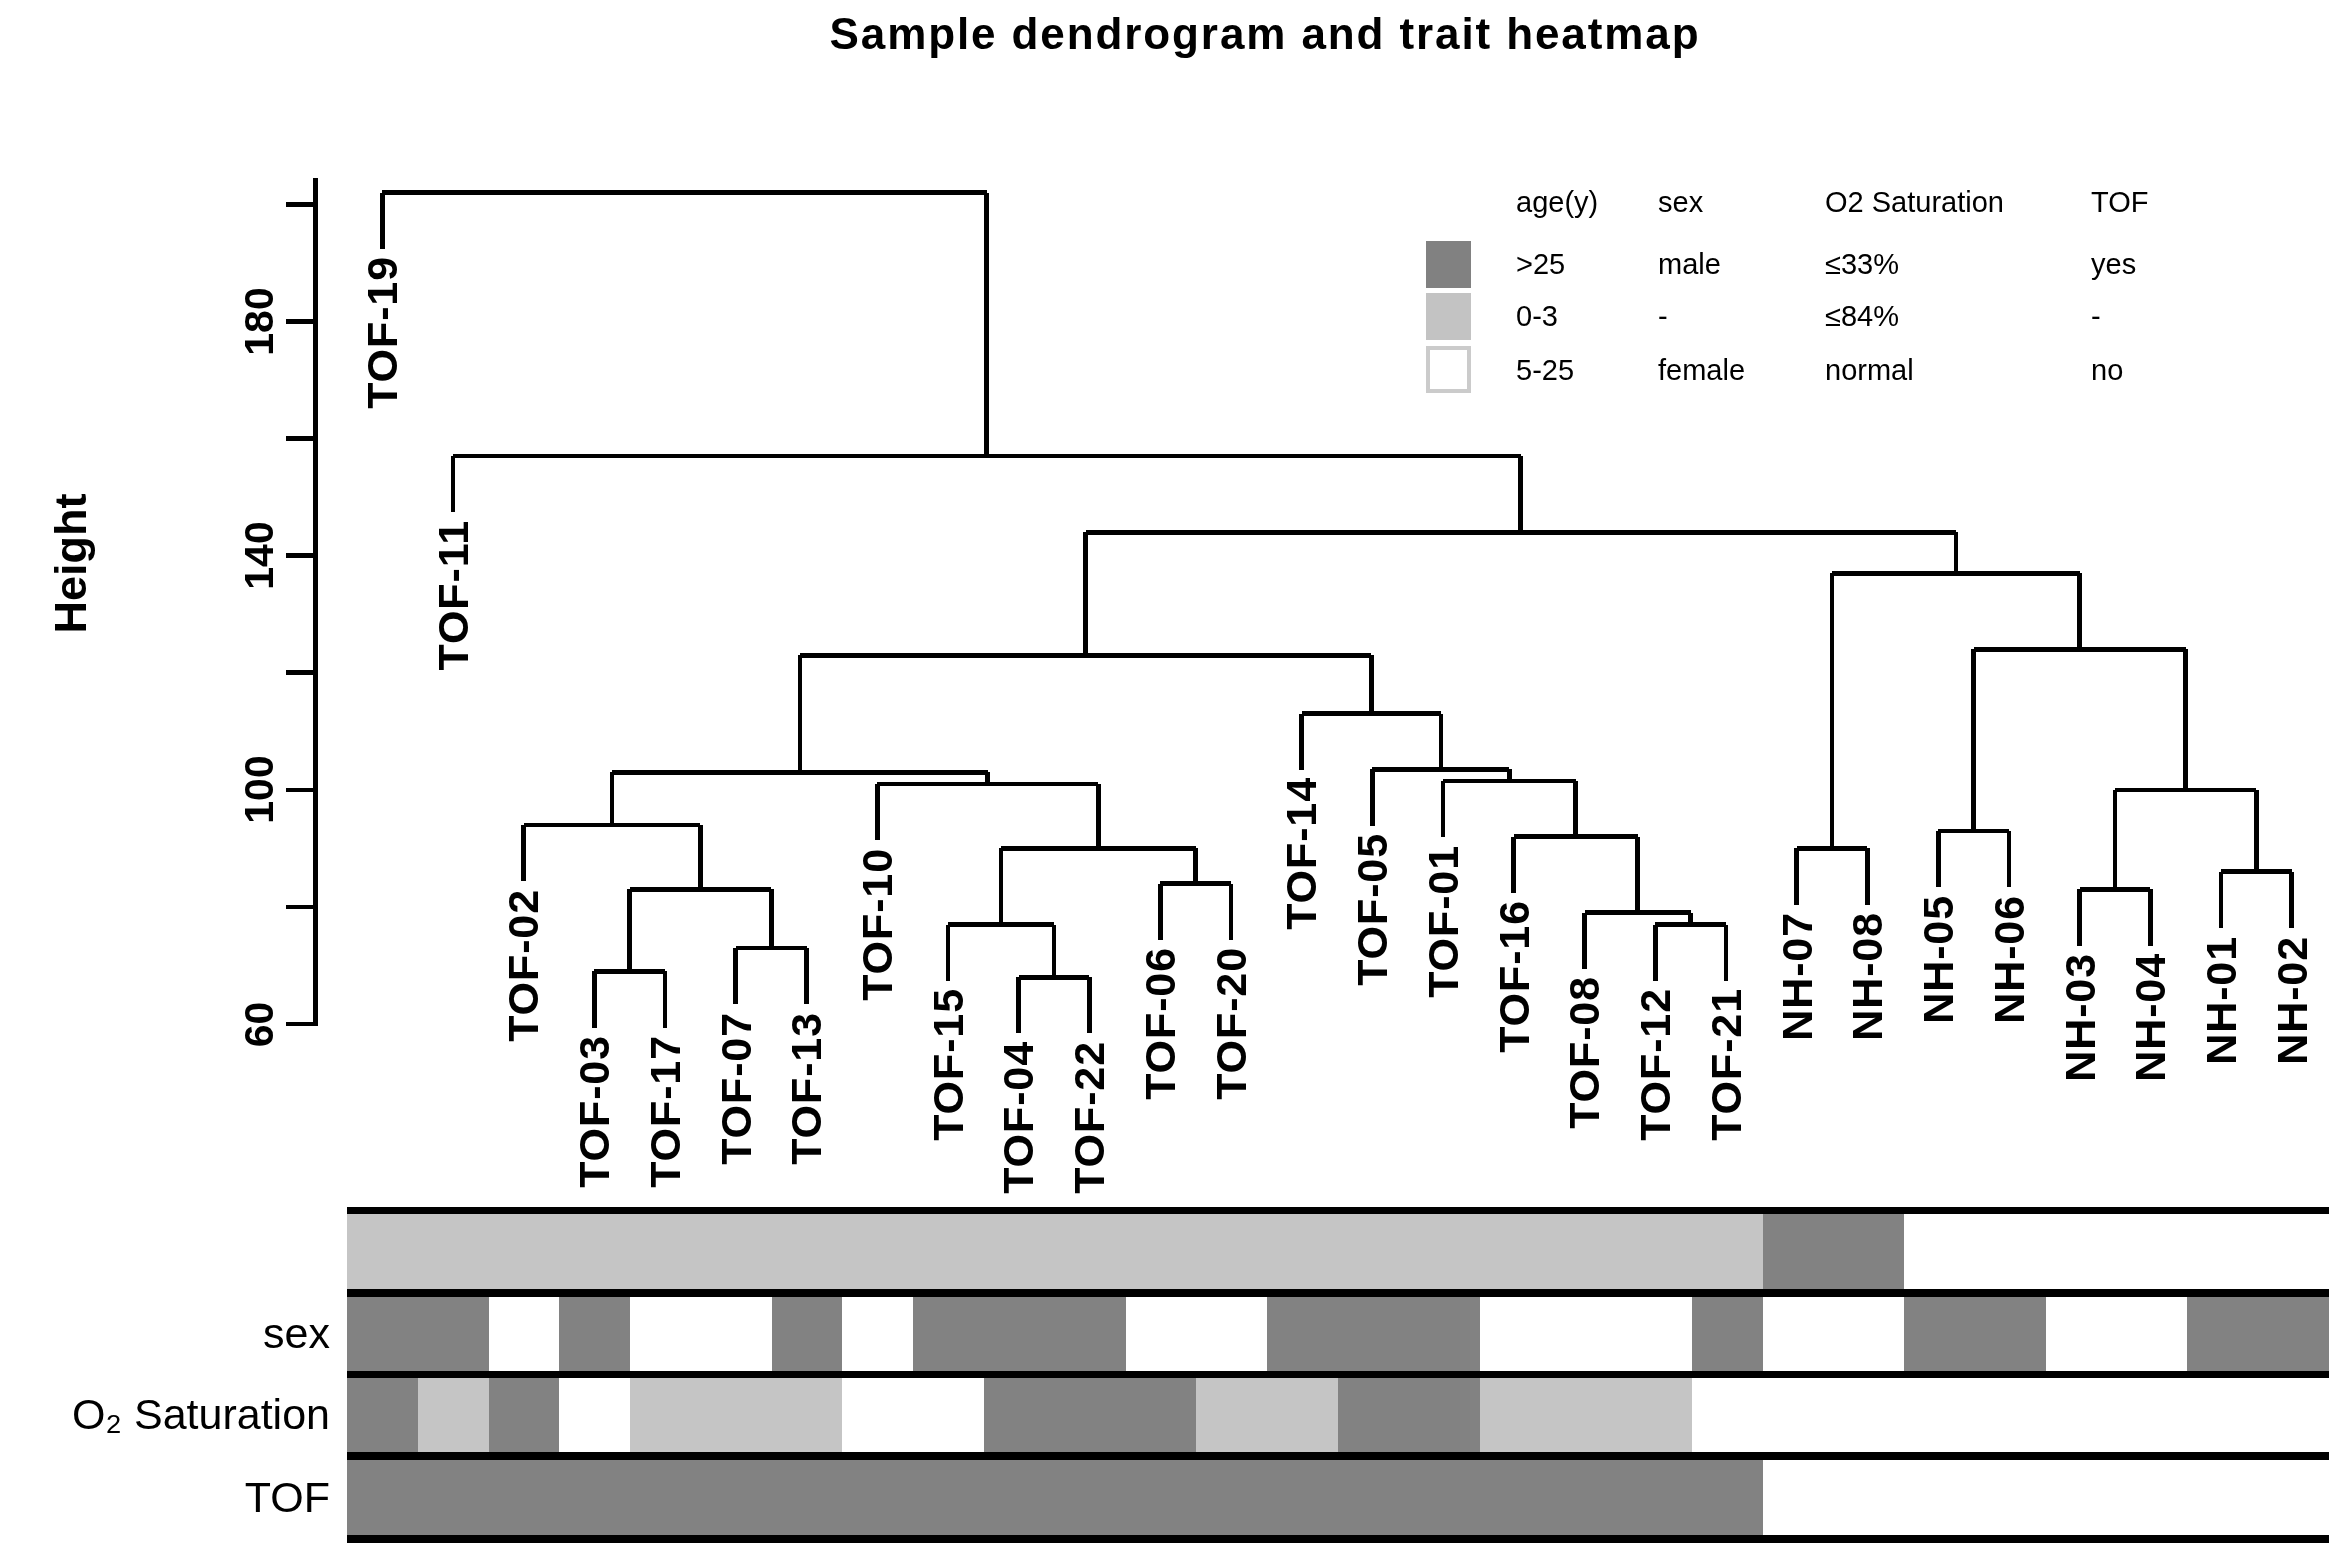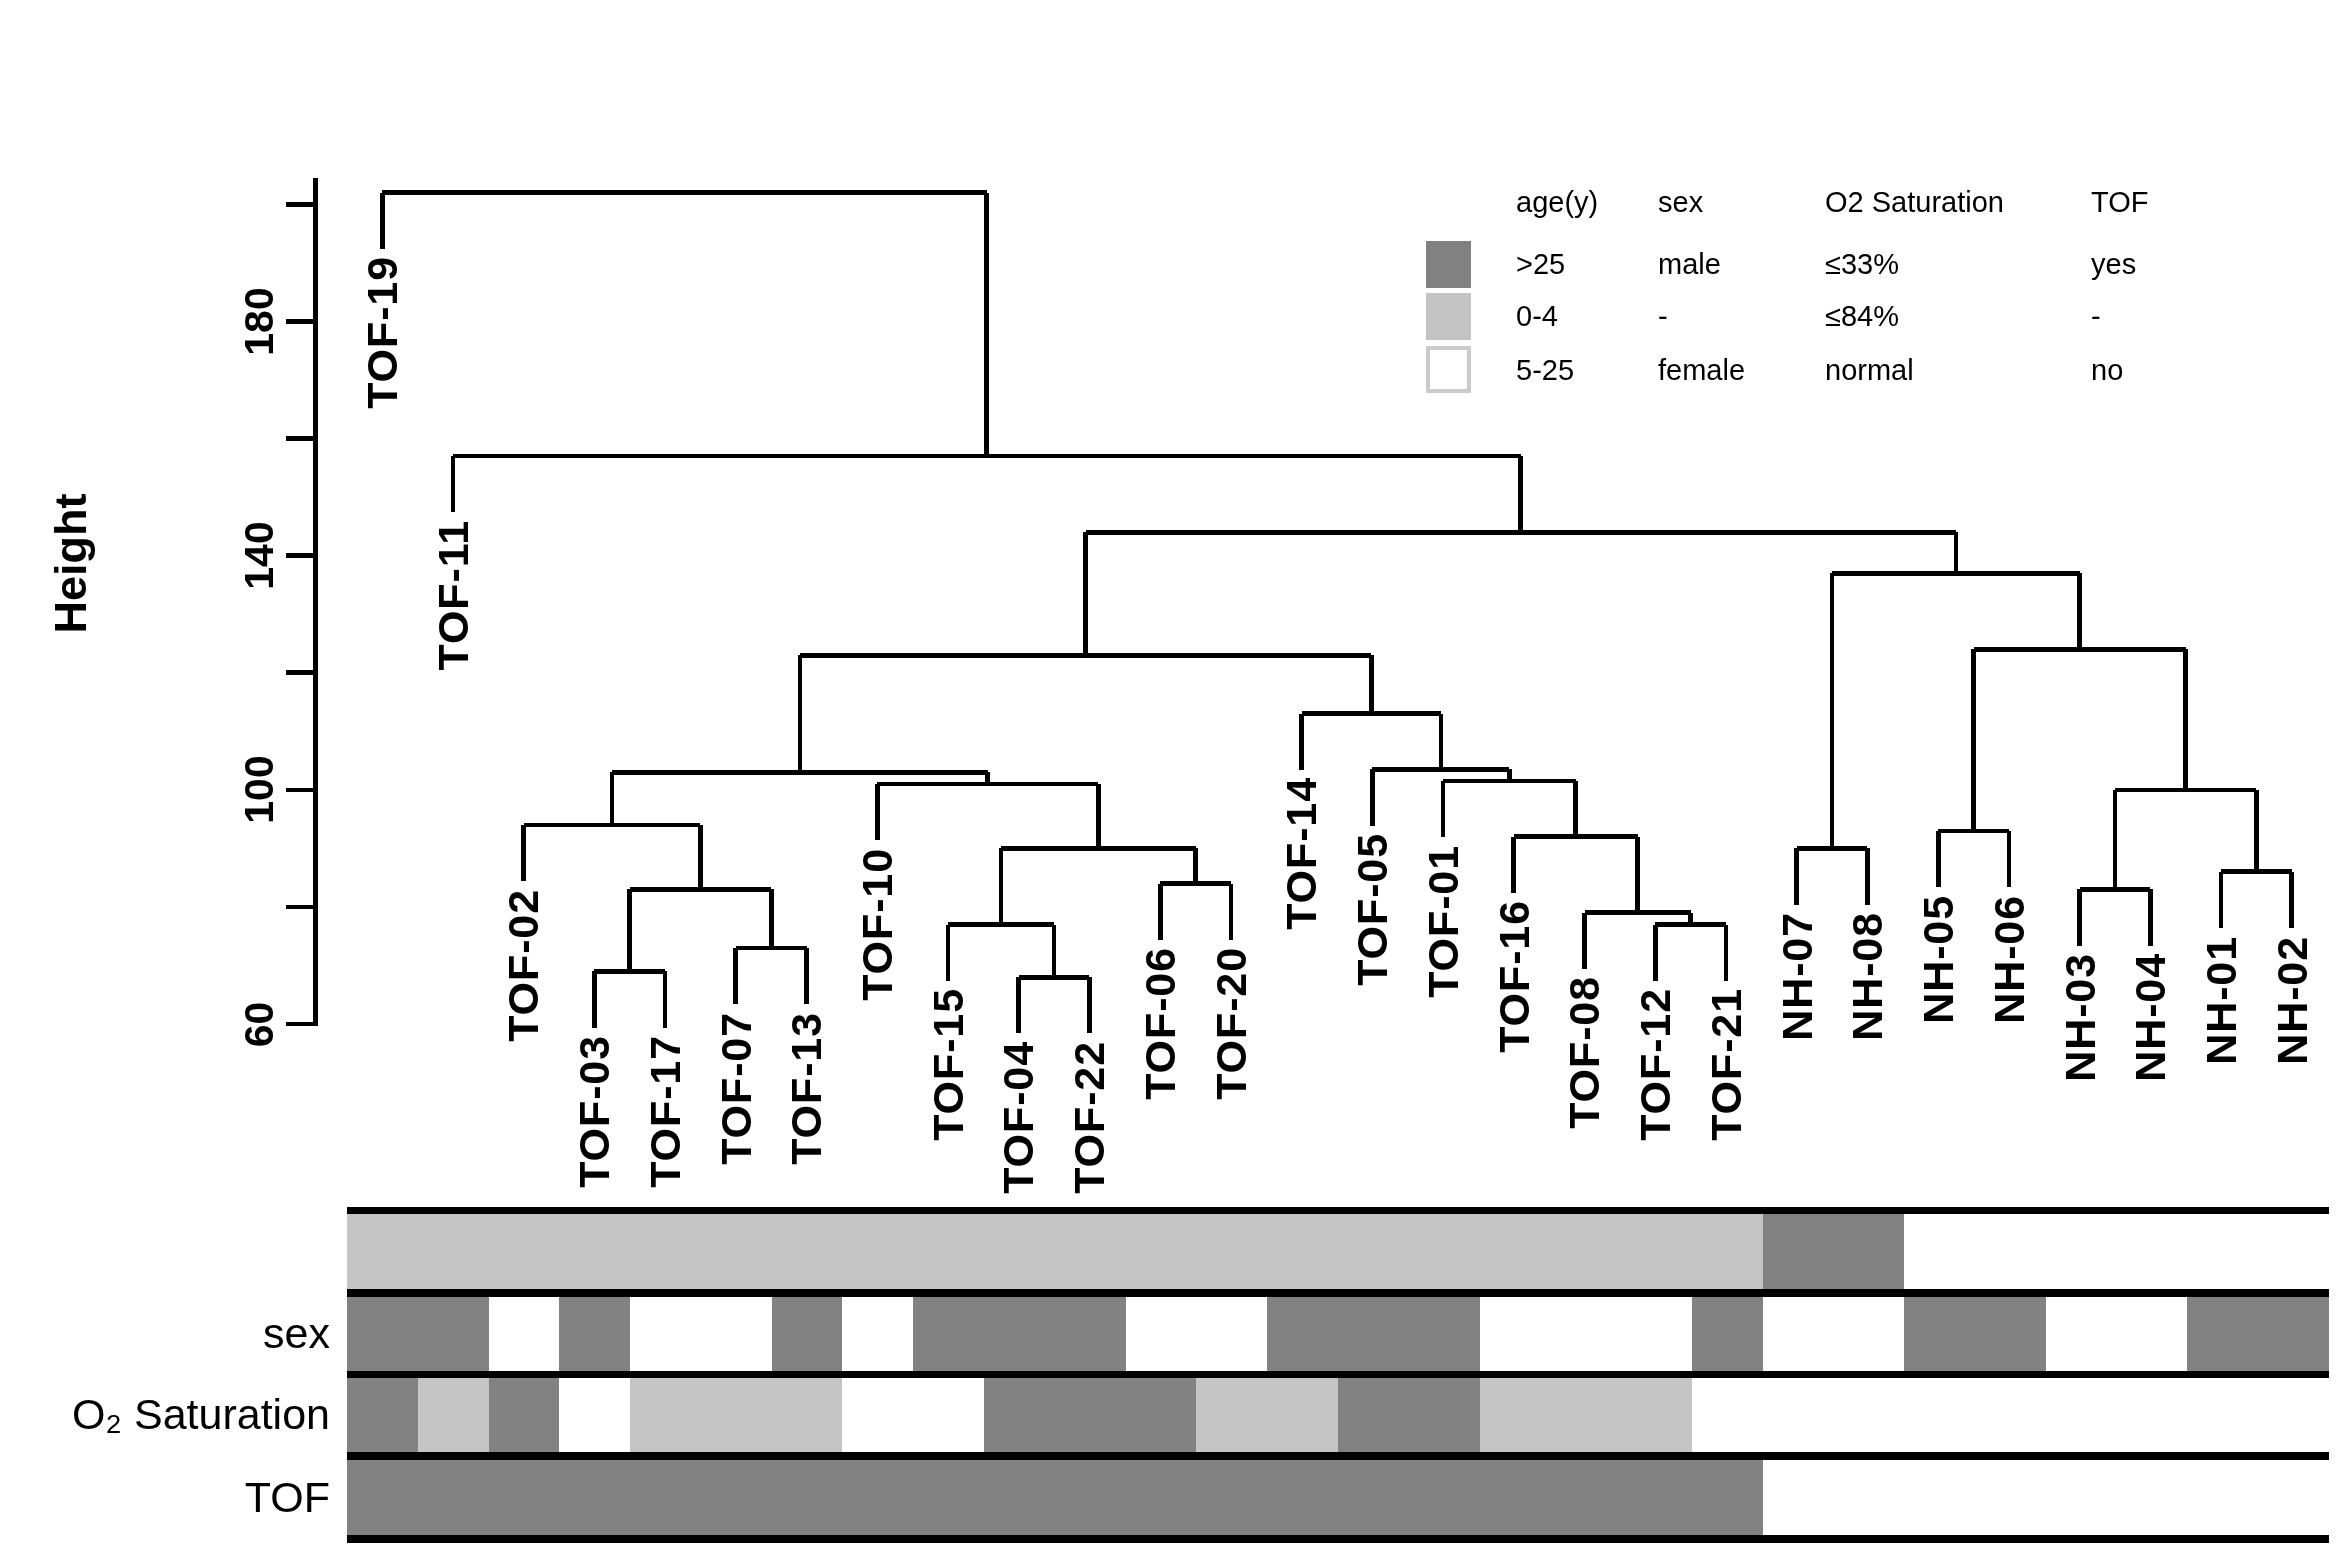--- a/index.html
+++ b/index.html
@@ -23,20 +23,21 @@
   .sw{position:absolute;left:1426px;width:45px;height:47px;box-sizing:border-box;}
   .sw-dark{background:#818181;}
   .sw-light{background:#c3c3c3;}
   .sw-white{background:#ffffff;border:4.7px solid #cbcbcb;}
 </style>
 </head>
 <body>
 
 <div id="page">
 
+  <div id="chart-title">Sample dendrogram and trait heatmap</div>
 
   <svg id="dendro-svg" width="2341" height="1561" viewBox="0 0 2499 1666" shape-rendering="crispEdges">
     <g id="axis-group" stroke="#000" stroke-width="5">
         <line x1="337" y1="190" x2="337" y2="1095"></line>
         <line x1="305" y1="1093" x2="337" y2="1093"></line>
         <line x1="305" y1="843" x2="337" y2="843"></line>
         <line x1="305" y1="593" x2="337" y2="593"></line>
         <line x1="305" y1="343" x2="337" y2="343"></line>
         <line x1="305" y1="968" x2="337" y2="968"></line>
         <line x1="305" y1="718" x2="337" y2="718"></line>
@@ -169,21 +170,21 @@
 
     <div class="sw sw-dark" style="top:241px"></div>
     <div class="sw sw-light" style="top:293px"></div>
     <div class="sw sw-white" style="top:346px"></div>
 
     <div class="legend-val" style="left:1516px;top:240px">&gt;25</div>
     <div class="legend-val" style="left:1658px;top:240px">male</div>
     <div class="legend-val" style="left:1825px;top:240px">≤33%</div>
     <div class="legend-val" style="left:2091px;top:240px">yes</div>
 
-    <div class="legend-val" style="left:1516px;top:292px">0-4</div>
+    <div class="legend-val" style="left:1516px;top:292px">0-3</div>
     <div class="legend-val" style="left:1658px;top:292px">-</div>
     <div class="legend-val" style="left:1825px;top:292px">≤84%</div>
     <div class="legend-val" style="left:2091px;top:292px">-</div>
 
     <div class="legend-val" style="left:1516px;top:346px">5-25</div>
     <div class="legend-val" style="left:1658px;top:346px">female</div>
     <div class="legend-val" style="left:1825px;top:346px">normal</div>
     <div class="legend-val" style="left:2091px;top:346px">no</div>
   </div>
 

